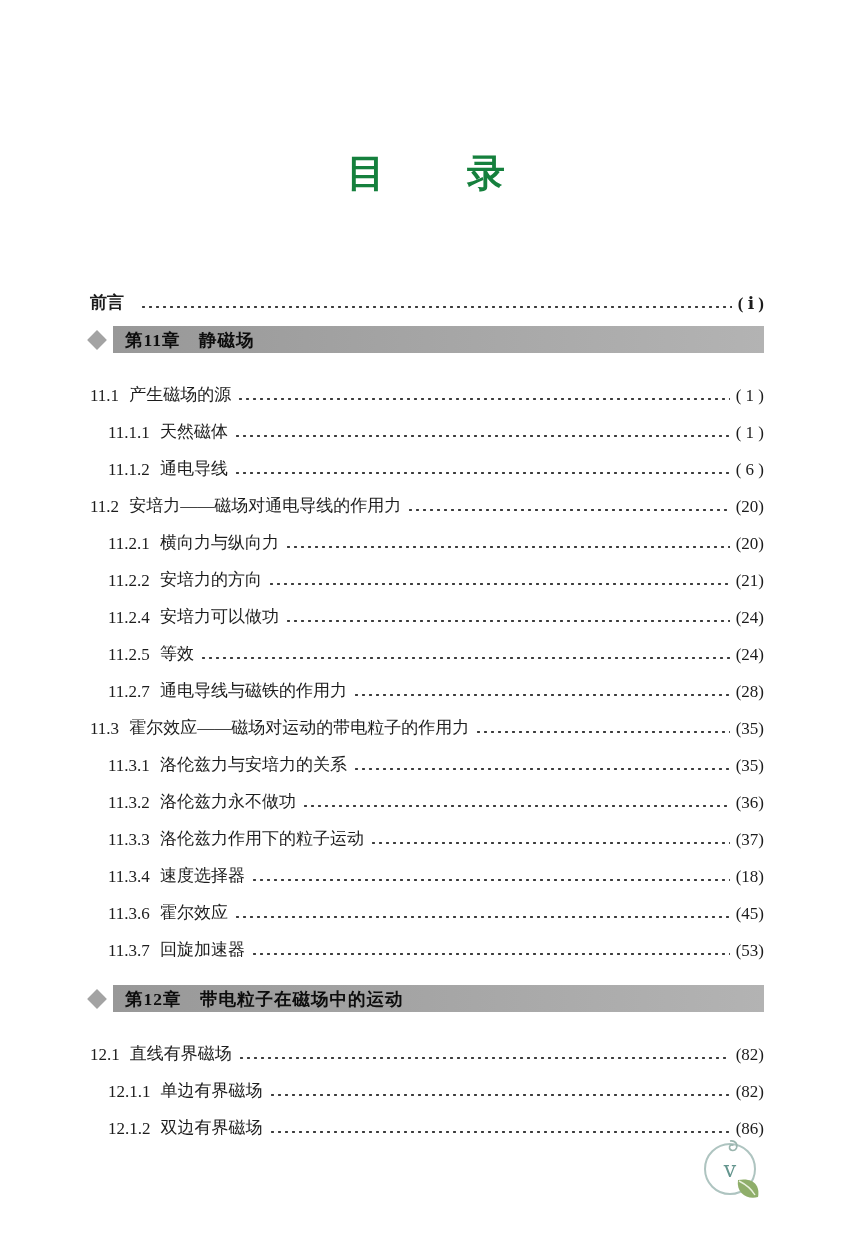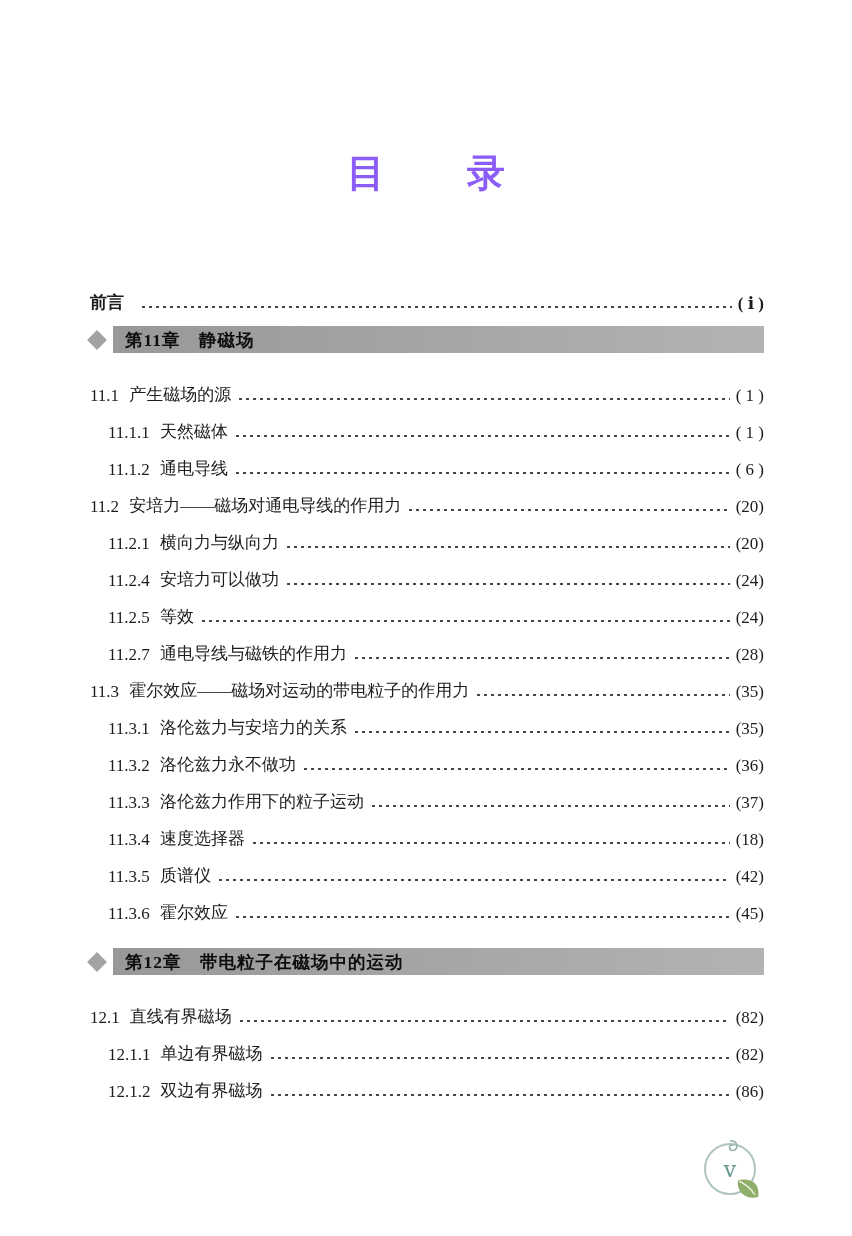--- a/index.html
+++ b/index.html
@@ -14,21 +14,21 @@
     font-family: "Liberation Serif", "DejaVu Serif", serif;
     color: #1c1c1c;
     overflow: hidden;
   }
   .toc-title {
     text-align: center;
     font-size: 38px;
     font-weight: bold;
     letter-spacing: 2px;
     margin: 0 0 78px 0;
-    color: #8b5cf6;
+    color: #15803d;
   }
   .row {
     display: flex;
     align-items: flex-end;
     height: 37px;
     font-size: 17px;
     white-space: nowrap;
   }
   .preface-row { font-weight: bold; margin-bottom: 12px; }
   .entry-num { margin-right: 10px; }
@@ -135,20 +135,26 @@
     <span class="pagenum">(20)</span>
   </div>
 
   <div class="row entry level-2">
     <span class="entry-num">11.2.1</span>
     <span class="entry-title">横向力与纵向力</span>
     <span class="leader"></span>
     <span class="pagenum">(20)</span>
   </div>
 
+  <div class="row entry level-2">
+    <span class="entry-num">11.2.2</span>
+    <span class="entry-title">安培力的方向</span>
+    <span class="leader"></span>
+    <span class="pagenum">(21)</span>
+  </div>
 
 
   <div class="row entry level-2">
     <span class="entry-num">11.2.4</span>
     <span class="entry-title">安培力可以做功</span>
     <span class="leader"></span>
     <span class="pagenum">(24)</span>
   </div>
 
   <div class="row entry level-2">
@@ -194,34 +200,34 @@
     <span class="pagenum">(37)</span>
   </div>
 
   <div class="row entry level-2">
     <span class="entry-num">11.3.4</span>
     <span class="entry-title">速度选择器</span>
     <span class="leader"></span>
     <span class="pagenum">(18)</span>
   </div>
 
-  <div class="row entry level-2">
-    <span class="entry-num">11.3.5</span>
-    <span class="entry-title">质谱仪</span>
-    <span class="leader"></span>
-    <span class="pagenum">(42)</span>
-  </div>
 
   <div class="row entry level-2">
     <span class="entry-num">11.3.6</span>
     <span class="entry-title">霍尔效应</span>
     <span class="leader"></span>
     <span class="pagenum">(45)</span>
   </div>
 
+  <div class="row entry level-2">
+    <span class="entry-num">11.3.7</span>
+    <span class="entry-title">回旋加速器</span>
+    <span class="leader"></span>
+    <span class="pagenum">(53)</span>
+  </div>
 </div>
   </section>
 
   <section class="chapter">
     <div class="chapter-header-row">
       <span class="diamond"></span>
       <div class="chapter-bar">
         <span class="chapter-title">第12章　带电粒子在磁场中的运动</span>
       </div>
     </div>

